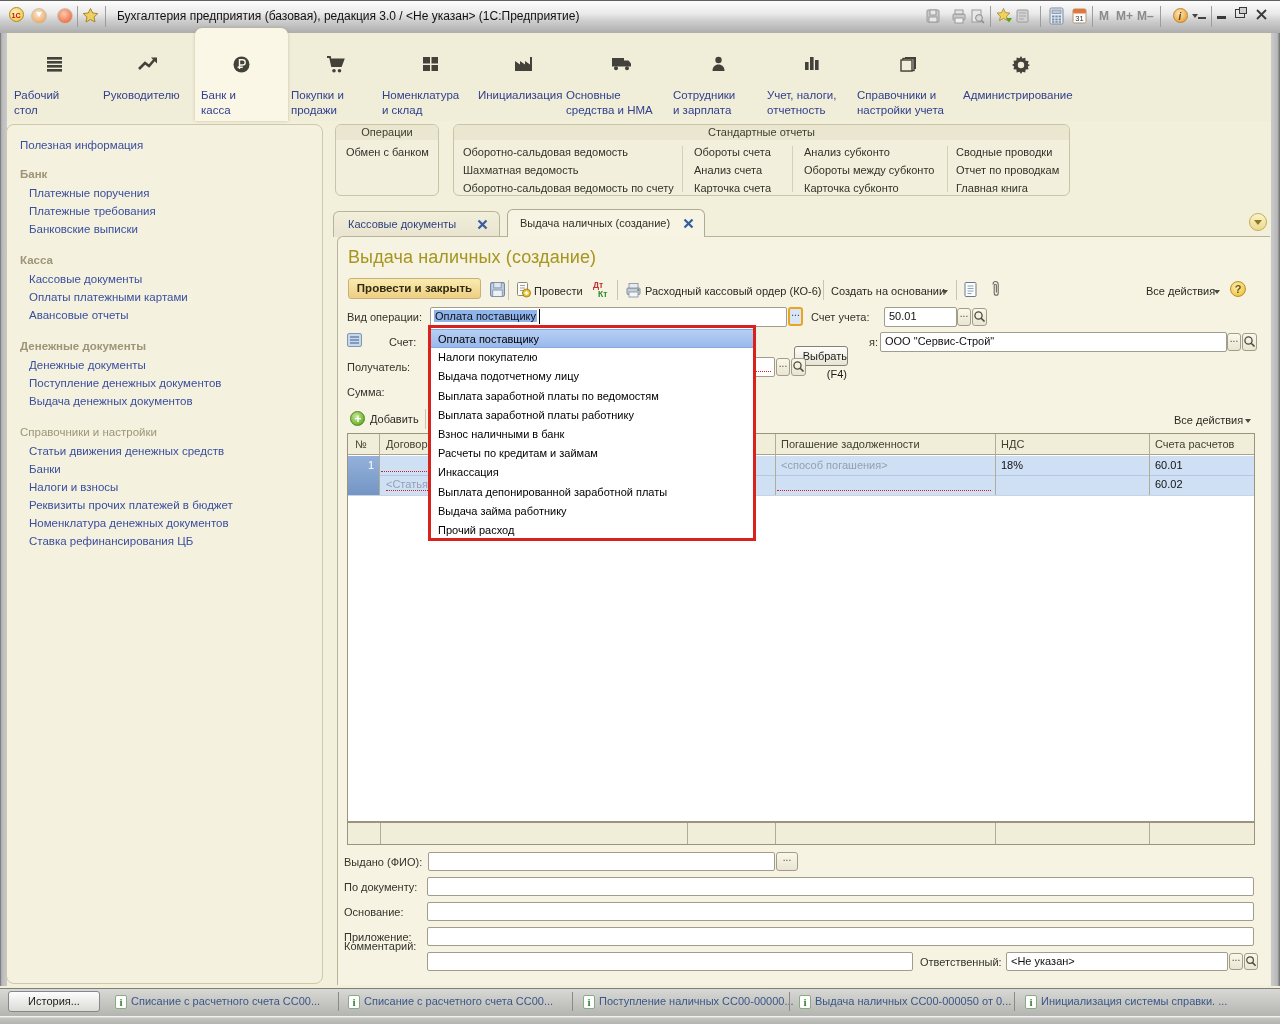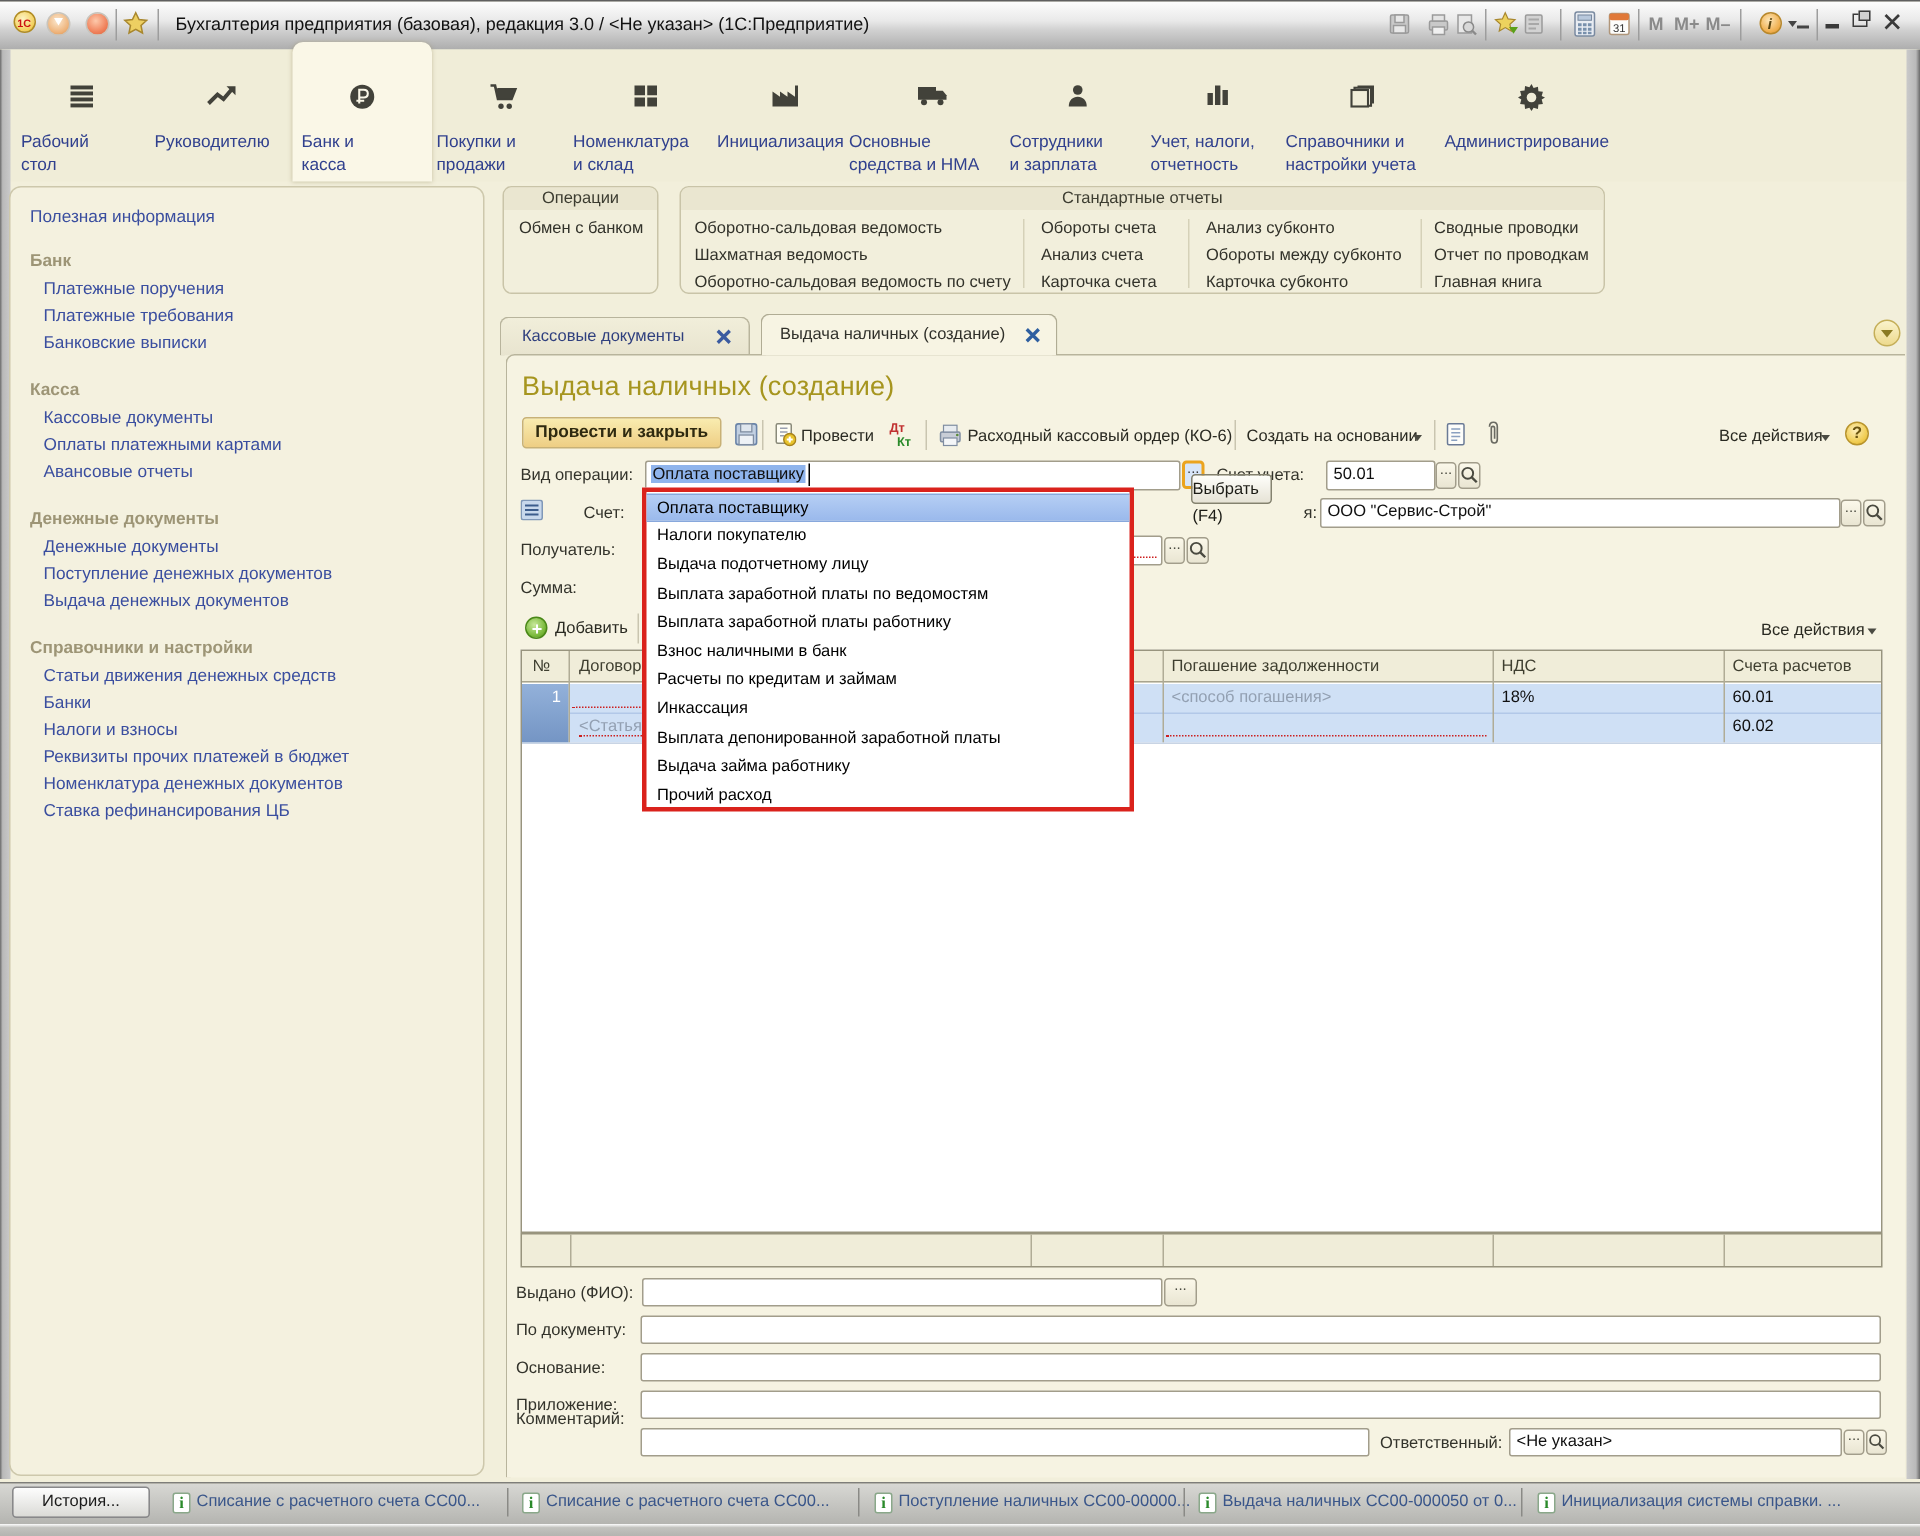--- a/index.html
+++ b/index.html
@@ -224,21 +224,21 @@
 <div class="link" style="left:29px;top:205px;font-size:11.5px">Платежные требования</div>
 <div class="link" style="left:29px;top:223px;font-size:11.5px">Банковские выписки</div>
 <div class="lbl" style="left:20px;top:254px;font-size:11.5px;font-weight:bold;color:#9d9576">Касса</div>
 <div class="link" style="left:29px;top:273px;font-size:11.5px">Кассовые документы</div>
 <div class="link" style="left:29px;top:291px;font-size:11.5px">Оплаты платежными картами</div>
 <div class="link" style="left:29px;top:309px;font-size:11.5px">Авансовые отчеты</div>
 <div class="lbl" style="left:20px;top:340px;font-size:11.5px;font-weight:bold;color:#9d9576">Денежные документы</div>
 <div class="link" style="left:29px;top:359px;font-size:11.5px">Денежные документы</div>
 <div class="link" style="left:29px;top:377px;font-size:11.5px">Поступление денежных документов</div>
 <div class="link" style="left:29px;top:395px;font-size:11.5px">Выдача денежных документов</div>
-<div class="lbl" style="left:20px;top:426px;font-size:11.5px;font-weight:bold;color:#9d9576">Справочники и настройки</div>
+<div class="lbl" style="left:20px;top:426px;font-size:11.5px;font-weight:normal;color:#9d9576">Справочники и настройки</div>
 <div class="link" style="left:29px;top:445px;font-size:11.5px">Статьи движения денежных средств</div>
 <div class="link" style="left:29px;top:463px;font-size:11.5px">Банки</div>
 <div class="link" style="left:29px;top:481px;font-size:11.5px">Налоги и взносы</div>
 <div class="link" style="left:29px;top:499px;font-size:11.5px">Реквизиты прочих платежей в бюджет</div>
 <div class="link" style="left:29px;top:517px;font-size:11.5px">Номенклатура денежных документов</div>
 <div class="link" style="left:29px;top:535px;font-size:11.5px">Ставка рефинансирования ЦБ</div>
 
 <div class="a" style="left:335px;top:124px;width:104px;height:72px;background:#f2efdc;border:1px solid #c9c4a8;border-radius:6px"></div>
 <div class="a" style="left:336px;top:125px;width:102px;height:15px;background:#eae6d0;border-radius:5px 5px 0 0;text-align:center;line-height:14px;color:#3c3c30">Операции</div>
 <div class="lbl" style="left:346px;top:146px;color:#32322a">Обмен с банком</div>
@@ -328,21 +328,21 @@
       <circle cx="5.5" cy="5.5" r="3.6" fill="none" stroke="#4a4a40" stroke-width="1.3"></circle>
       <line x1="8.2" y1="8.2" x2="11.5" y2="11.5" stroke="#4a4a40" stroke-width="1.6"></line>
     </svg>
   </div>
 
 <svg class="a" style="left:347px;top:333px" width="15" height="14" viewBox="0 0 15 14">
     <rect x="0.5" y="0.5" width="14" height="13" rx="1.5" fill="#c8d8ec" stroke="#8098b8"></rect>
     <path d="M3 4 h9 M3 7 h9 M3 10 h9" stroke="#3c5c8c" stroke-width="1.2"></path>
   </svg>
 <div class="lbl" style="left:389px;top:336px">Счет:</div>
-<div class="a" style="left:794px;top:316px;width:54px;height:20px;background:linear-gradient(#fefefa,#e6e3d6);border:1px solid #84826f;border-radius:3px;text-align:left;line-height:18px;color:#1c1c16">Выбрать (F4)</div>
+<div class="a" style="left:794px;top:346px;width:54px;height:20px;background:linear-gradient(#fefefa,#e6e3d6);border:1px solid #84826f;border-radius:3px;text-align:right;line-height:18px;color:#1c1c16">Выбрать (F4)</div>
 <div class="lbl" style="left:869px;top:336px">я:</div>
 <div class="inp" style="left:880px;top:332px;width:347px;height:20px"></div>
 <div class="a" style="left:885px;top:335px;color:#101010;white-space:nowrap">ООО "Сервис-Строй"</div>
 <div class="dots" style="left:1227px;top:333px;width:14px;height:18px;line-height:9px">...</div>
 <div class="mag" style="left:1242px;top:333px;width:15px;height:18px">
     <svg width="13" height="14" viewBox="0 0 13 14" style="margin:1px auto">
       <circle cx="5.5" cy="5.5" r="3.6" fill="none" stroke="#4a4a40" stroke-width="1.3"></circle>
       <line x1="8.2" y1="8.2" x2="11.5" y2="11.5" stroke="#4a4a40" stroke-width="1.6"></line>
     </svg>
   </div>

